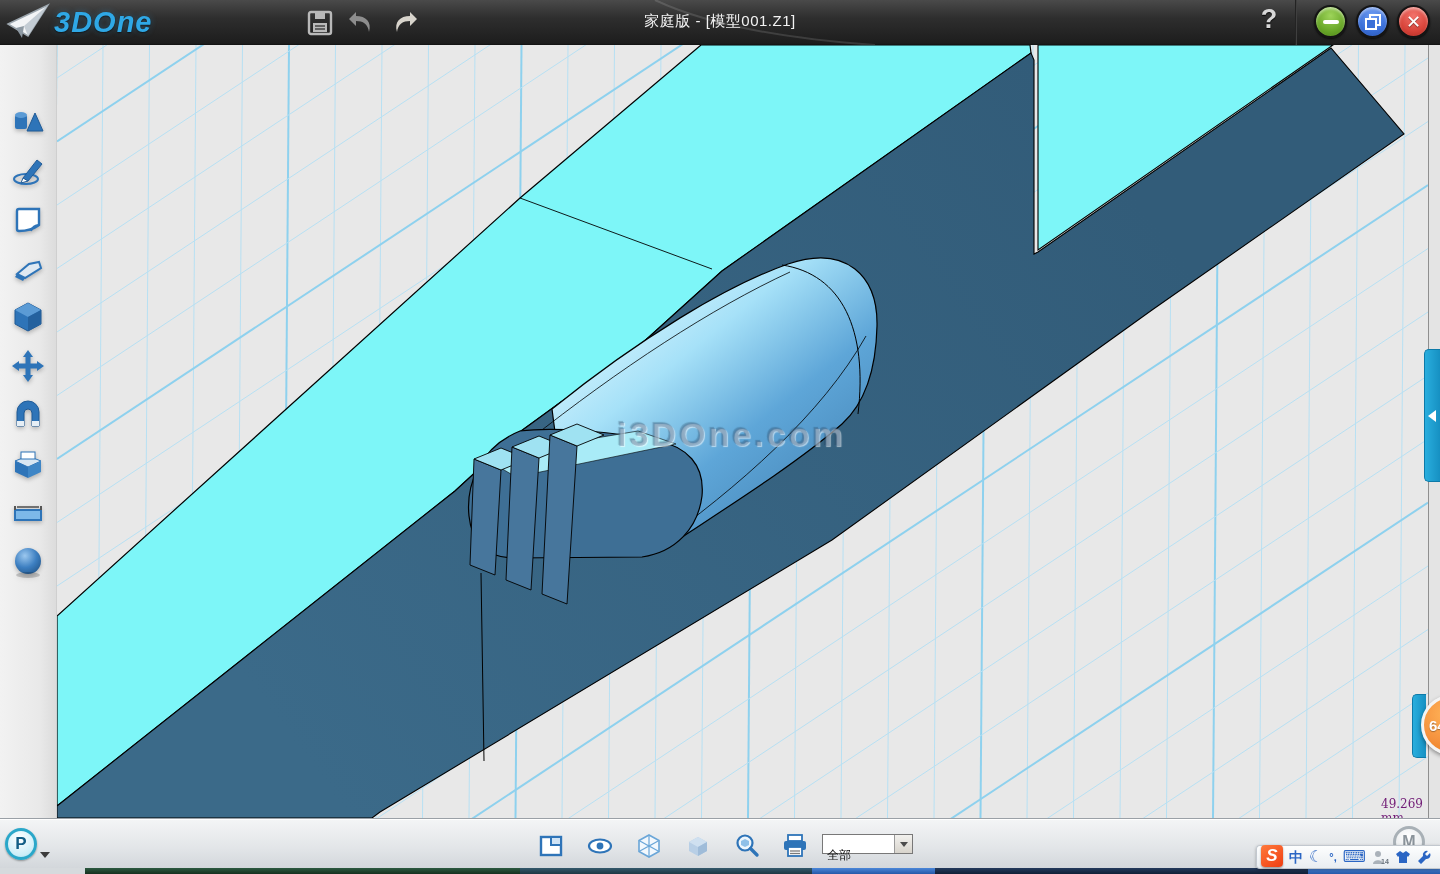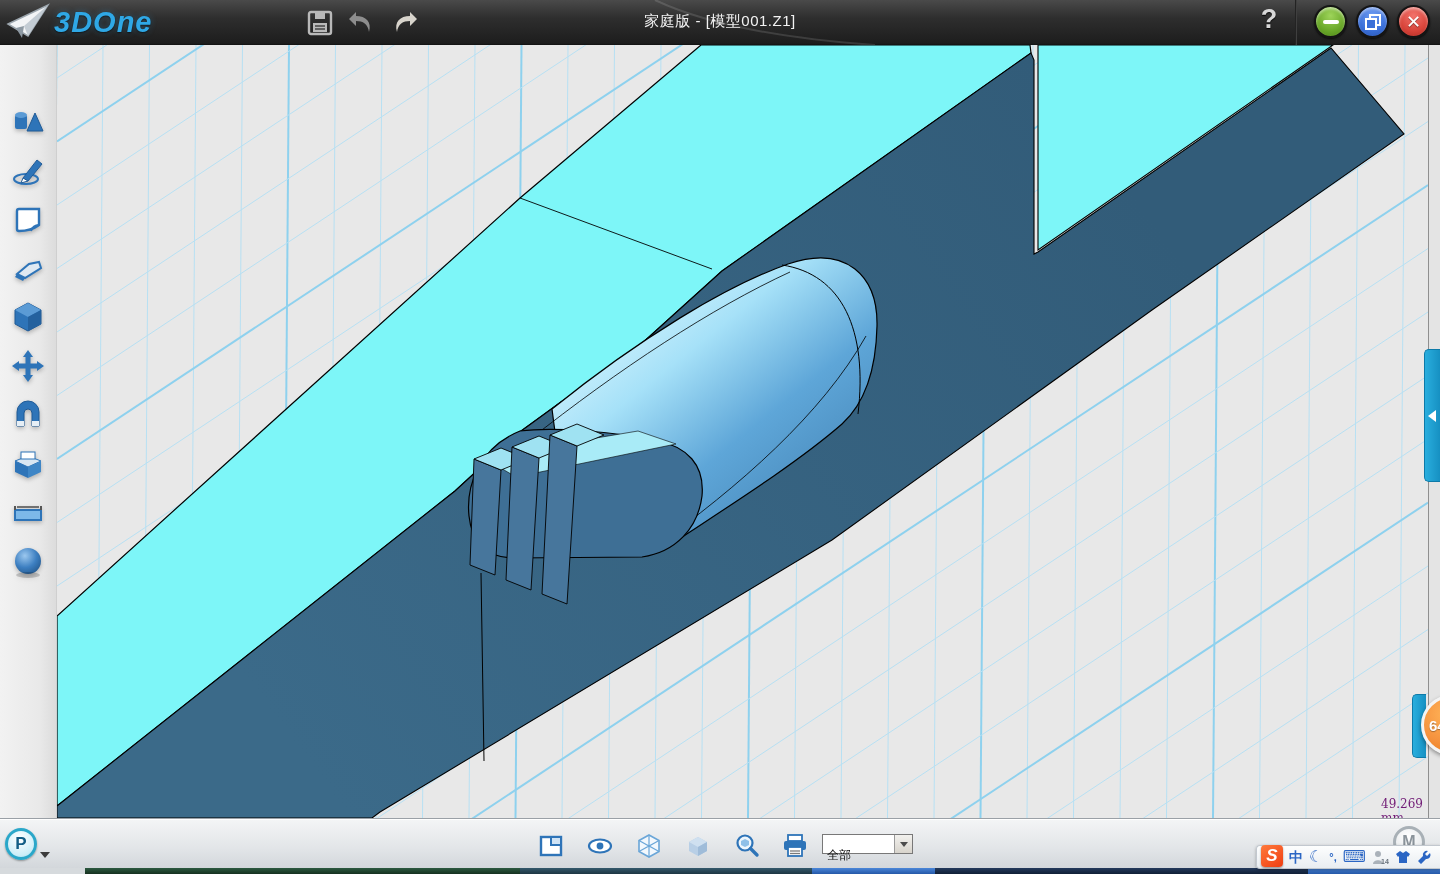--- a/index.html
+++ b/index.html
@@ -351,20 +351,21 @@
         <path d="M 474,459 L 501,470 L 495,575 L 470,565 Z" fill="#47769c"></path>
         <path d="M 474,459 L 501,470 L 528,459 L 501,448 Z" fill="#9fe2f2"></path>
         <path d="M 512,447 L 539,458 L 531,590 L 506,580 Z" fill="#47769c"></path>
         <path d="M 512,447 L 539,458 L 566,447 L 539,436 Z" fill="#9fe2f2"></path>
         <path d="M 550,435 L 577,446 L 567,604 L 542,594 Z" fill="#47769c"></path>
         <path d="M 550,435 L 577,446 L 604,435 L 577,424 Z" fill="#9fe2f2"></path>
       </g>
     </g>
   </svg>
 
+  <div class="watermark">i3DOne.com</div>
   <div class="grid-scale">49.269 mm</div>
 </div>
 
 <div class="right-strip"></div>
 
 <div class="side-tab upper">
   <i class="arrow"></i>
 </div>
 <div class="side-tab lower"></div>
 <div class="zoom-badge">

